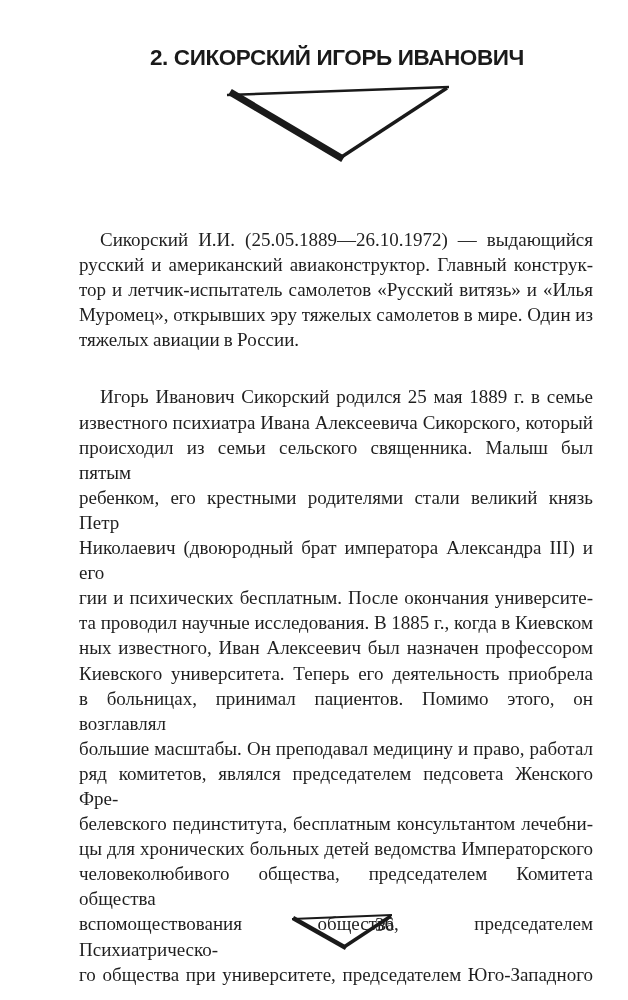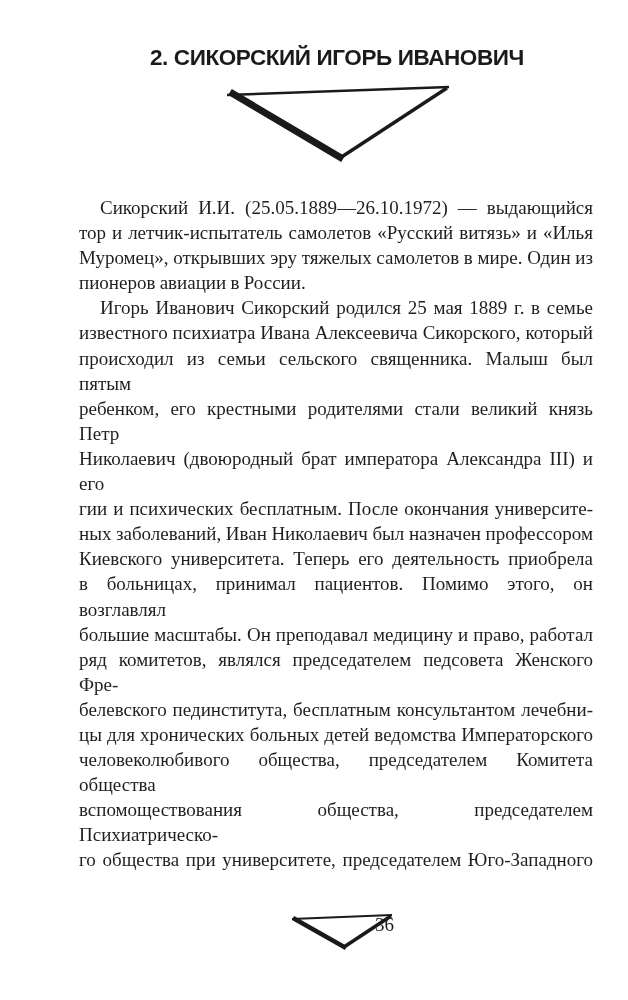--- a/index.html
+++ b/index.html
@@ -49,20 +49,21 @@
   .line {
     text-align: justify;
     text-align-last: justify;
   }
   .line.last {
     text-align: justify;
     text-align-last: left;
   }
   .line.indent {
     text-indent: 21px;
+    margin-top: 32px;
   }
   .footer-ornament {
     position: absolute;
     left: 290px;
     top: 911px;
     width: 104px;
     height: 40px;
   }
   .page-number {
     position: absolute;
@@ -83,32 +84,34 @@
 
   <svg class="header-ornament" viewBox="0 0 224 78" xmlns="http://www.w3.org/2000/svg">
     <line x1="1" y1="11" x2="223" y2="3" stroke="#1a1a1a" stroke-width="2.6"></line>
     <line x1="4" y1="8" x2="117" y2="75" stroke="#1a1a1a" stroke-width="7"></line>
     <line x1="221" y1="4" x2="114" y2="74" stroke="#1a1a1a" stroke-width="3.4"></line>
   </svg>
 
   <div class="body-text">
       <div>
         <div class="line indent">Сикорский И.И. (25.05.1889—26.10.1972) — выдающийся</div>
+        <div class="line">русский и американский авиаконструктор. Главный конструк-</div>
         <div class="line">тор и летчик-испытатель самолетов «Русский витязь» и «Илья</div>
         <div class="line">Муромец», открывших эру тяжелых самолетов в мире. Один из</div>
-        <div class="line last">пионеров авиации в России.</div>
+        <div class="line last">тяжелых авиации в России.</div>
       </div>
       <div>
         <div class="line indent">Игорь Иванович Сикорский родился 25 мая 1889 г. в семье</div>
         <div class="line">известного психиатра Ивана Алексеевича Сикорского, который</div>
         <div class="line">происходил из семьи сельского священника. Малыш был пятым</div>
         <div class="line">ребенком, его крестными родителями стали великий князь Петр</div>
         <div class="line">Николаевич (двоюродный брат императора Александра III) и его</div>
         <div class="line">гии и психических бесплатным. После окончания университе-</div>
-        <div class="line">ных заболеваний, Иван Николаевич был назначен профессором</div>
+        <div class="line">та проводил научные исследования. В 1885 г., когда в Киевском</div>
+        <div class="line">ных известного, Иван Алексеевич был назначен профессором</div>
         <div class="line">Киевского университета. Теперь его деятельность приобрела</div>
         <div class="line">в больницах, принимал пациентов. Помимо этого, он возглавлял</div>
         <div class="line">большие масштабы. Он преподавал медицину и право, работал</div>
         <div class="line">ряд комитетов, являлся председателем педсовета Женского Фре-</div>
         <div class="line">белевского пединститута, бесплатным консультантом лечебни-</div>
         <div class="line">цы для хронических больных детей ведомства Императорского</div>
         <div class="line">человеколюбивого общества, председателем Комитета общества</div>
         <div class="line">вспомоществования общества, председателем Психиатрическо-</div>
         <div class="line">го общества при университете, председателем Юго-Западного</div>
       </div>

